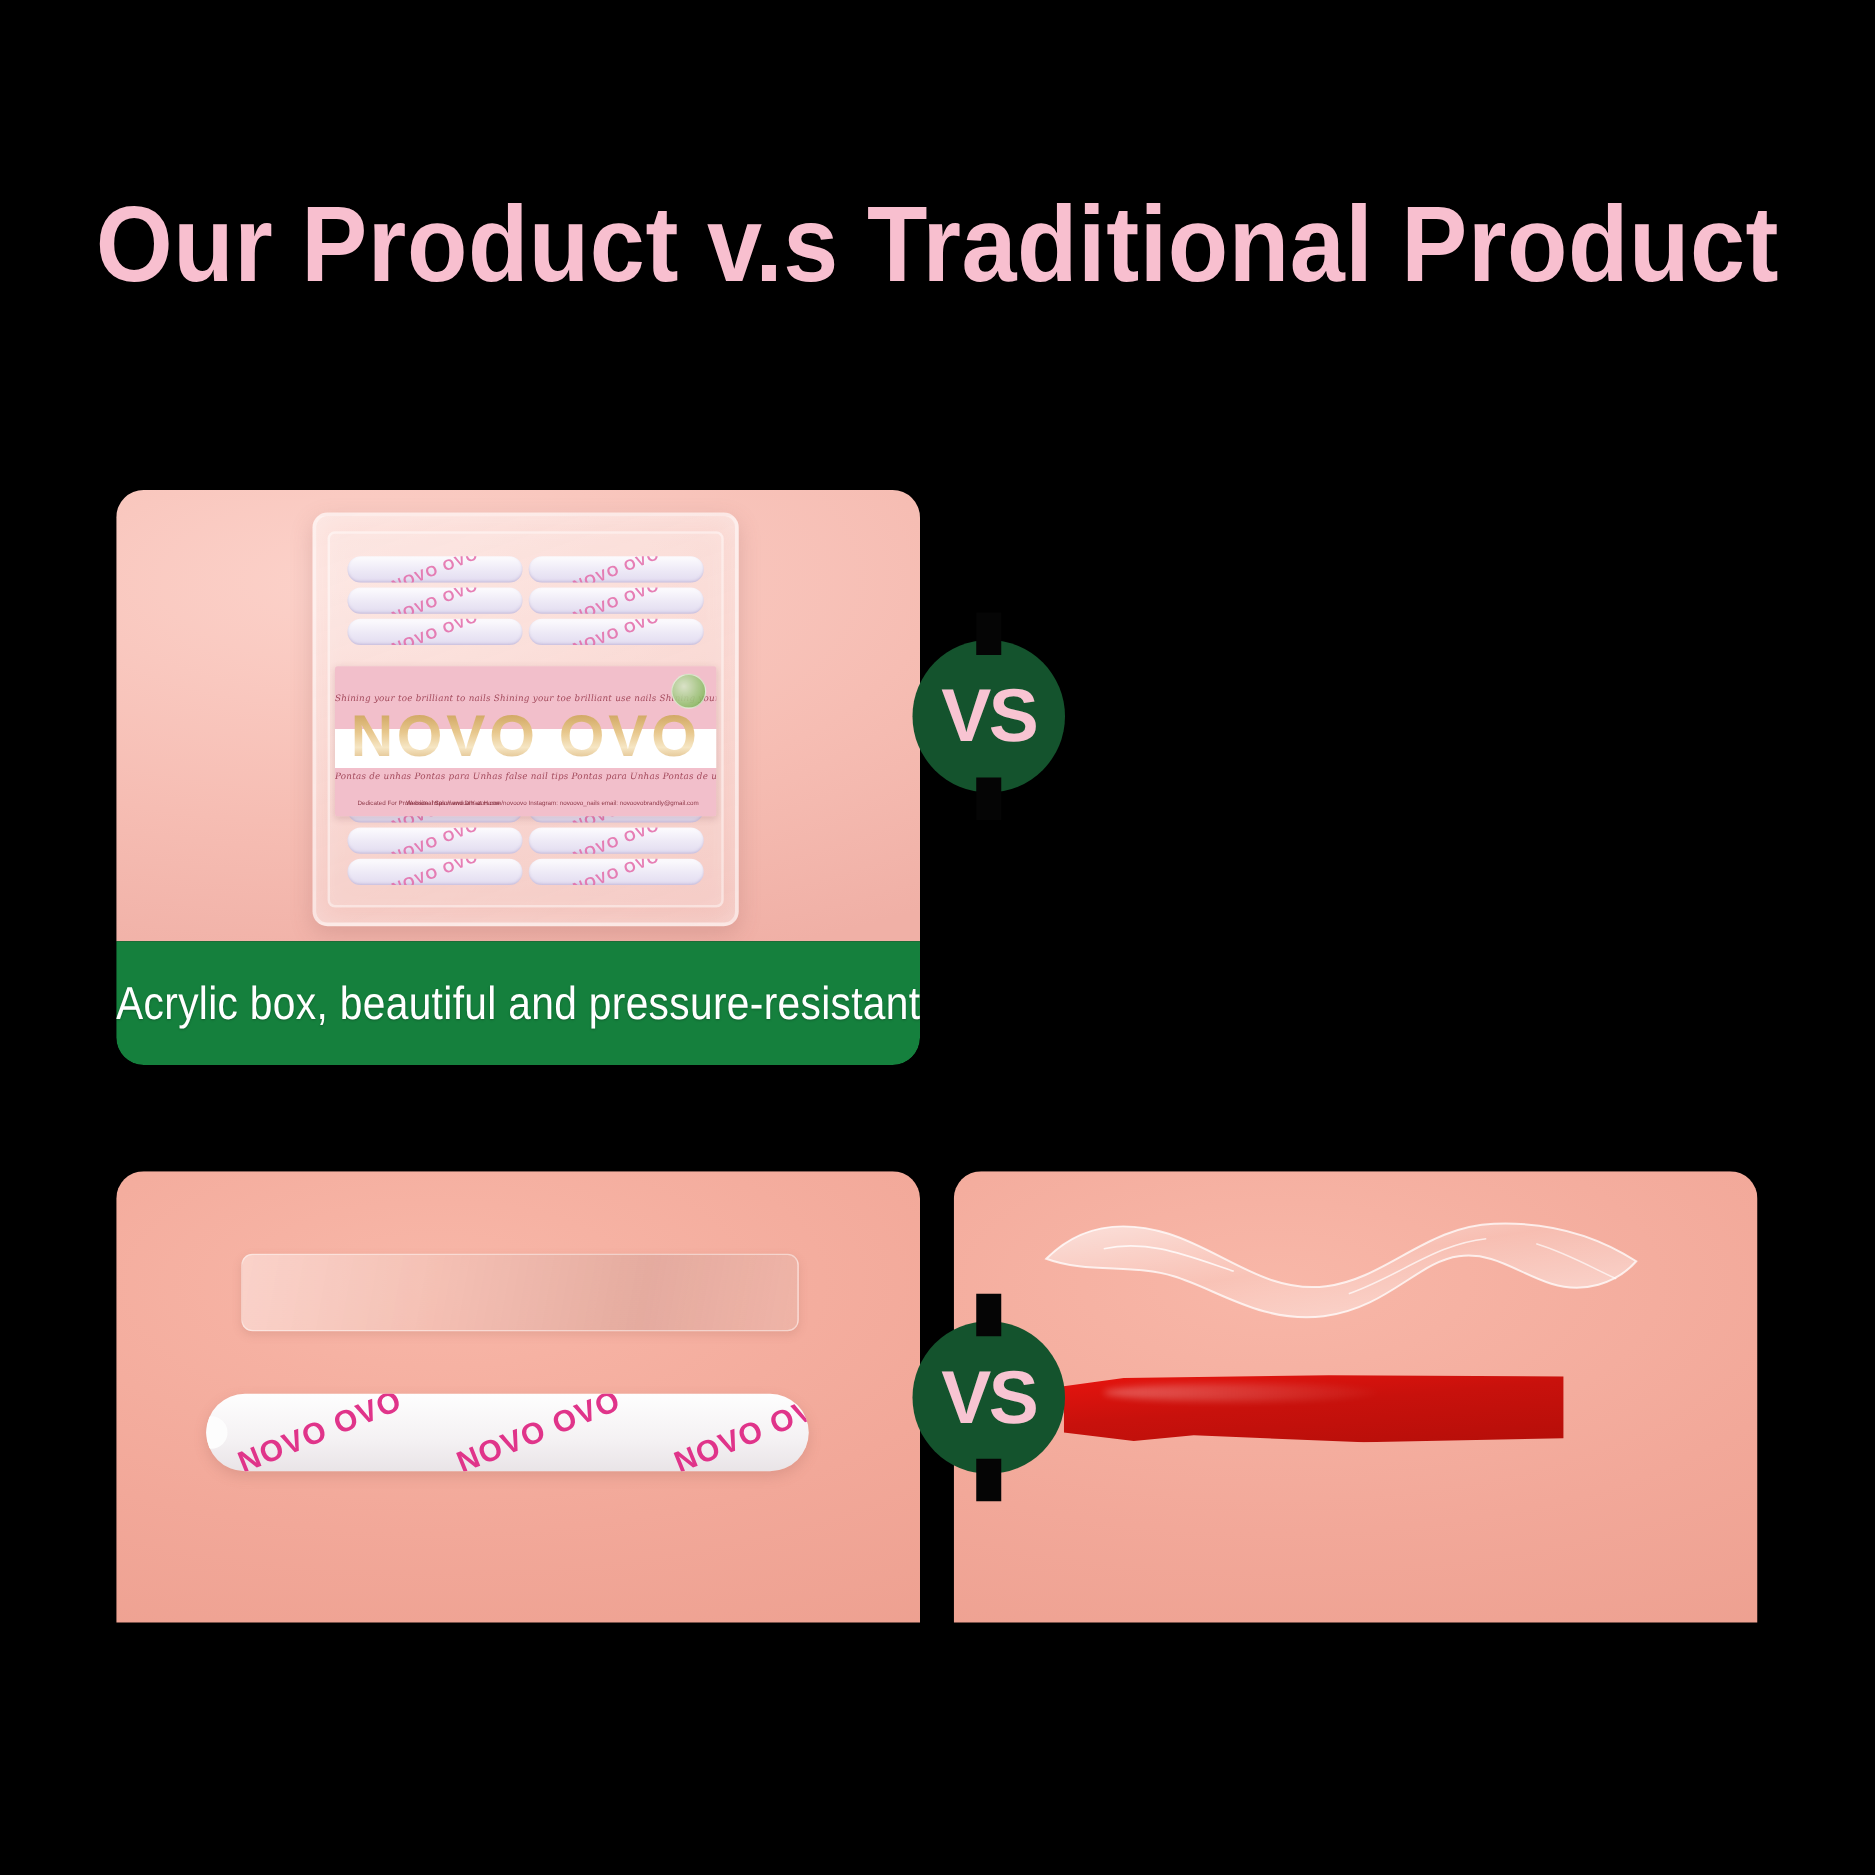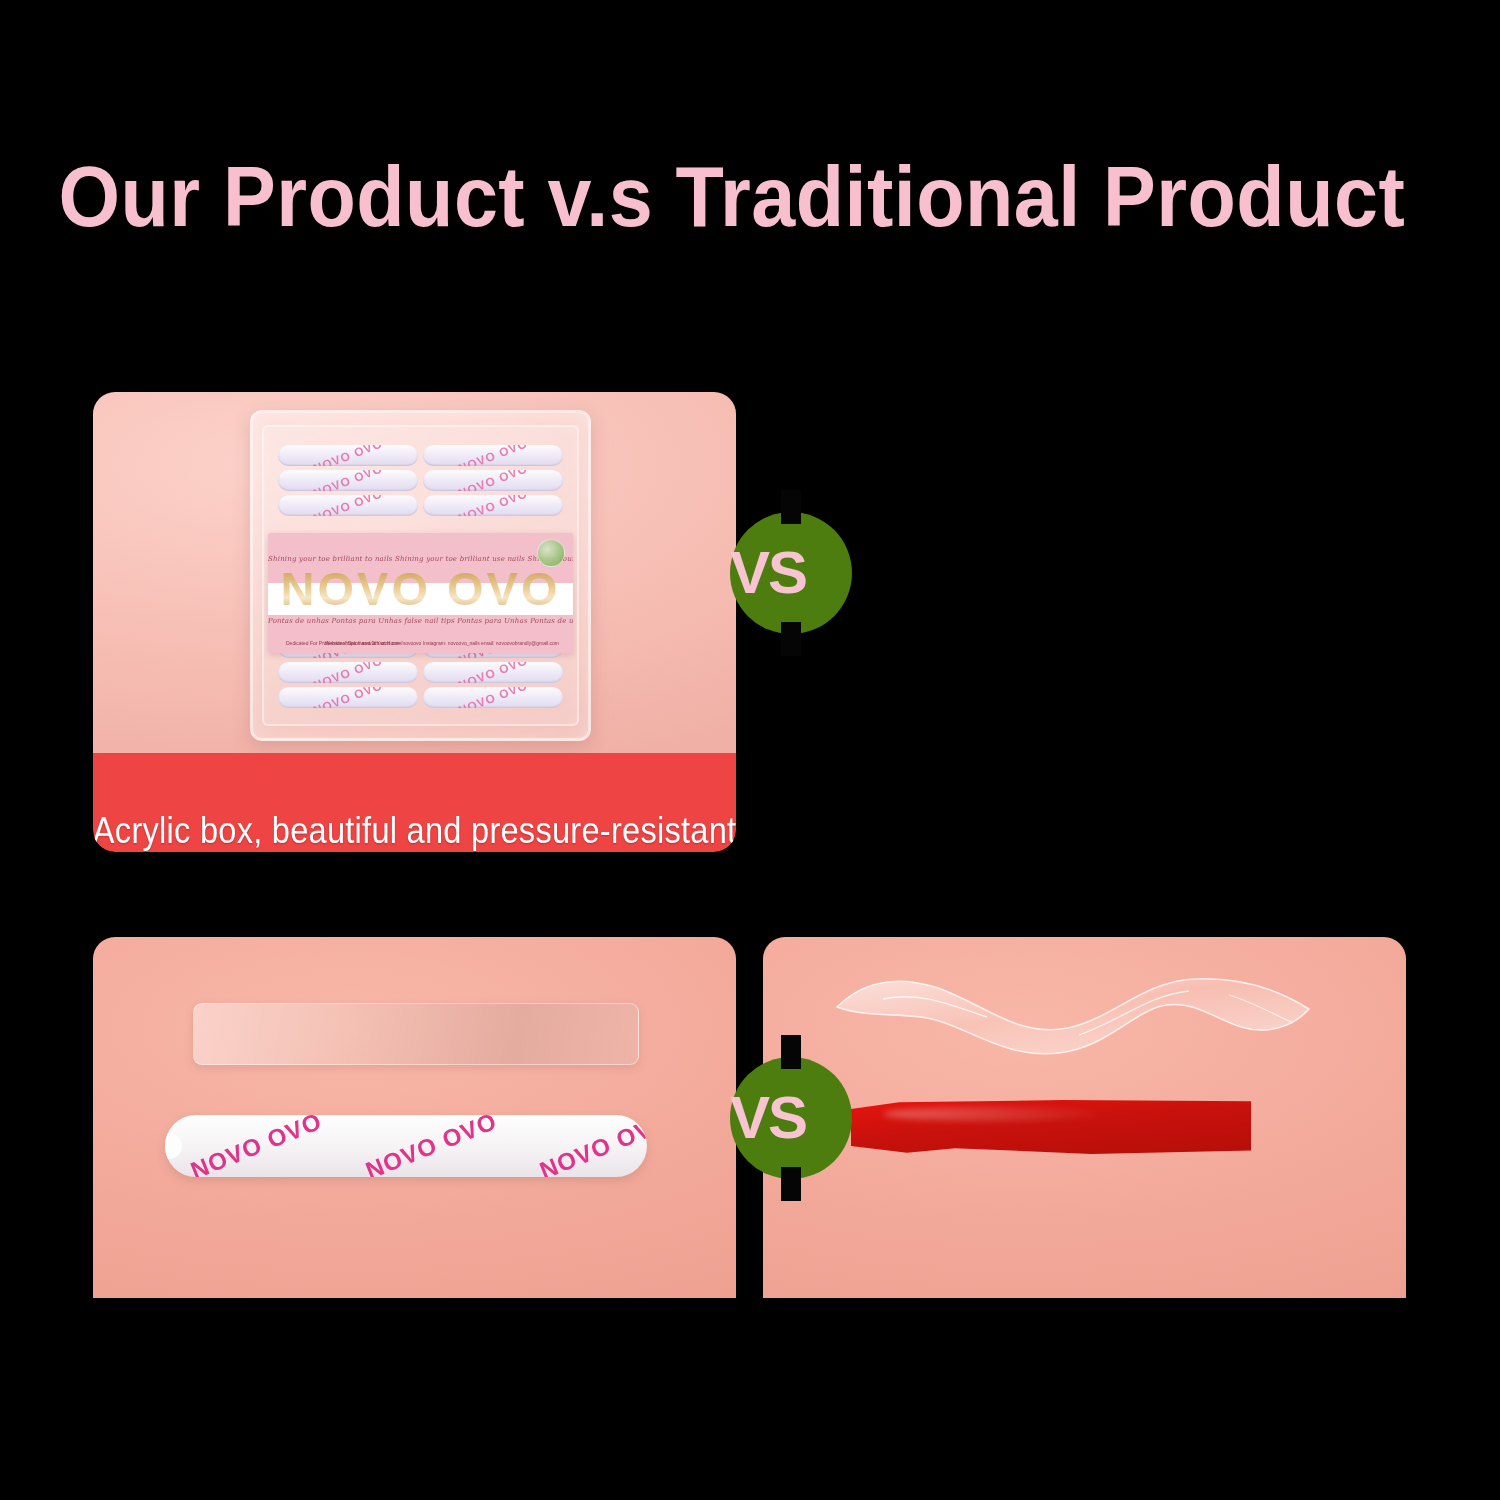--- a/index.html
+++ b/index.html
@@ -18,20 +18,21 @@
 
   
   .title-wrap {
     position: absolute;
     top: 0;
     left: 0;
     width: 1500px;
     height: 392px;
     display: flex;
     align-items: center;
+    justify-content: center;
   }
   .page-title {
     color: #F8BFCF;
     font-family: "Liberation Sans Narrow", "Liberation Sans", sans-serif;
     font-weight: bold;
     font-size: 86px;
     letter-spacing: 0.5px;
     transform: scaleX(0.92);
     transform-origin: center;
     white-space: nowrap;
@@ -84,23 +85,23 @@
     background:
       radial-gradient(ellipse 130% 100% at 40% 25%, #F8B7A8 0%, #F2A899 55%, #EC9E8E 100%);
   }
 
   .caption {
     position: absolute;
     left: 0;
     bottom: 0;
     width: 100%;
     height: 99px;
-    background: #ef4444;
+    background: #15803d;
     display: flex;
-    align-items: flex-end;
+    align-items: center;
     justify-content: center;
     border-radius: 0 0 22px 22px;
     margin-top: 28px;
   }
   .caption-text {
     color: #FFFFFF;
     font-family: "Liberation Sans Narrow", "Liberation Sans", sans-serif;
     font-size: 37px;
     font-weight: normal;
     letter-spacing: 0.3px;
@@ -110,23 +111,24 @@
   }
 
   
   .vs-badge {
     position: absolute;
     left: 637px;
     top: 120px;
     width: 122px;
     height: 122px;
     border-radius: 50%;
-    background: #4d7c0f;
+    background: #14532d;
     display: flex;
     align-items: center;
+    justify-content: center;
     z-index: 20;
   }
   .vs-badge::before,
   .vs-badge::after {
     content: "";
     position: absolute;
     left: 50%;
     margin-left: -10px;
     width: 20px;
     height: 34px;

